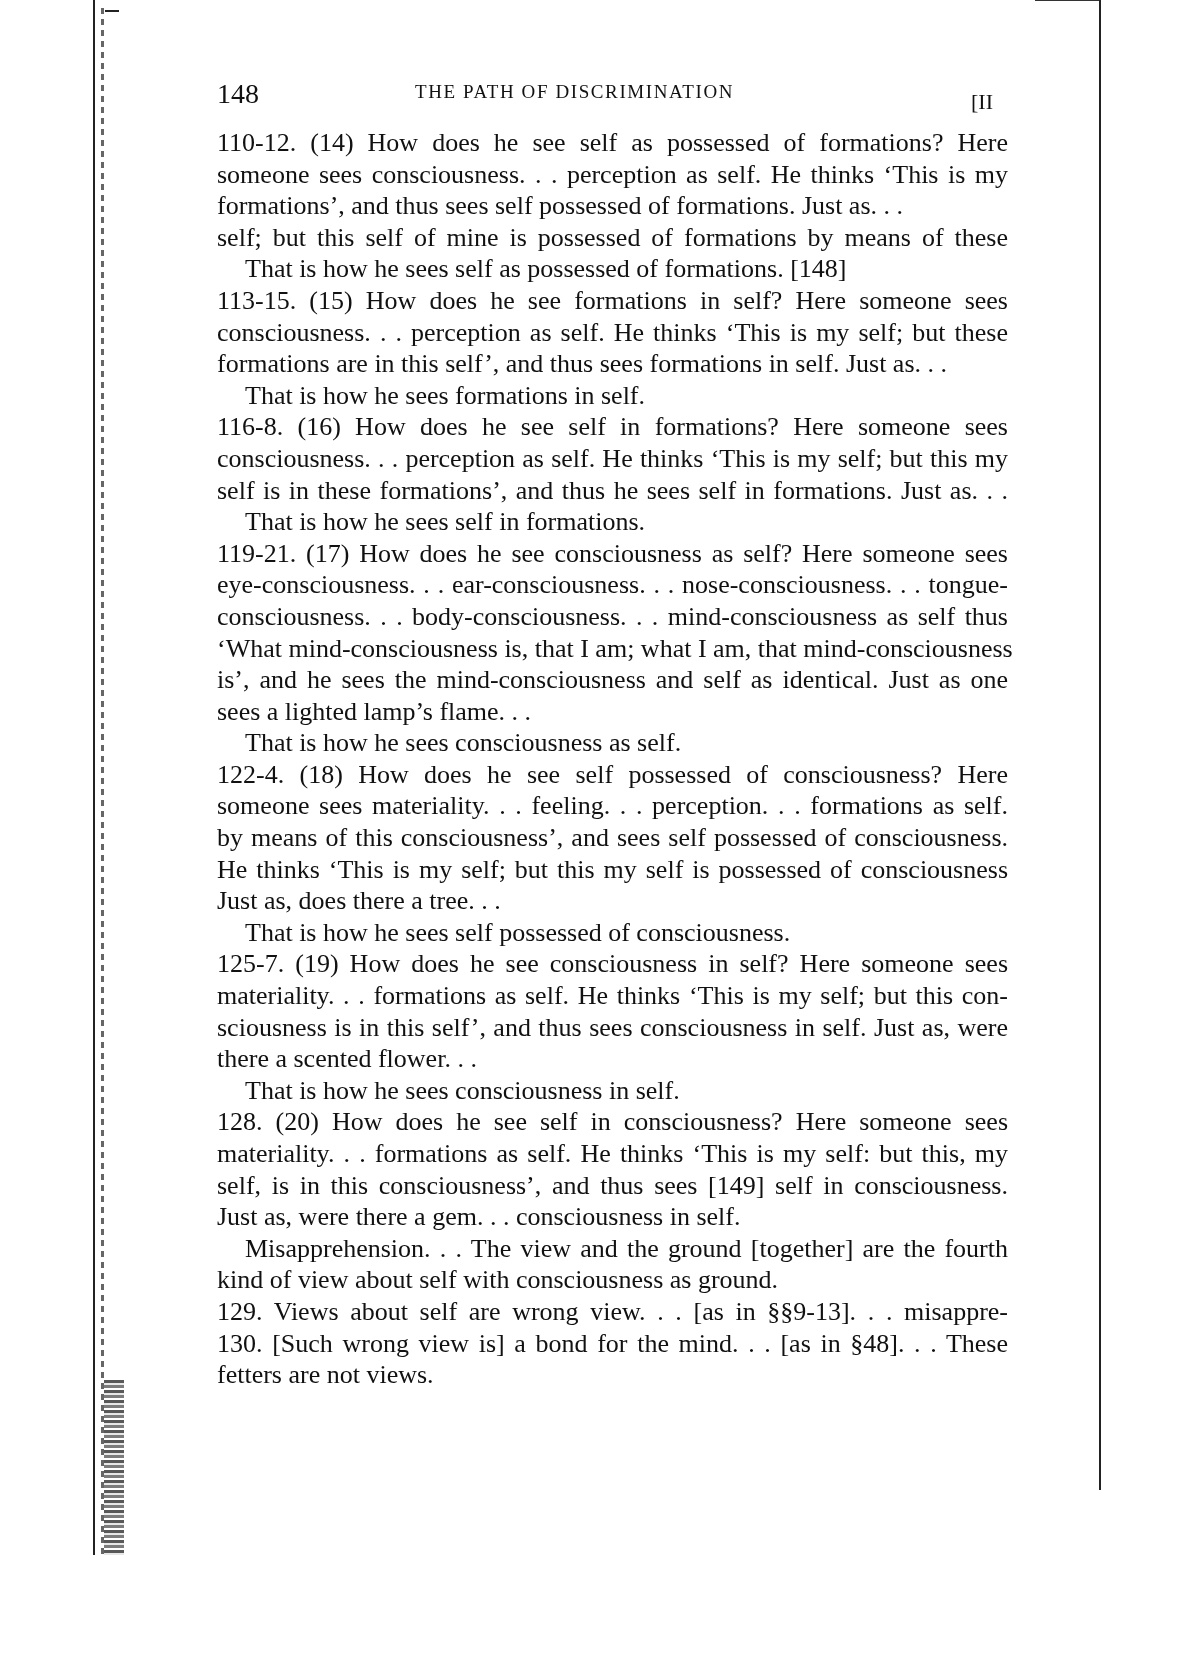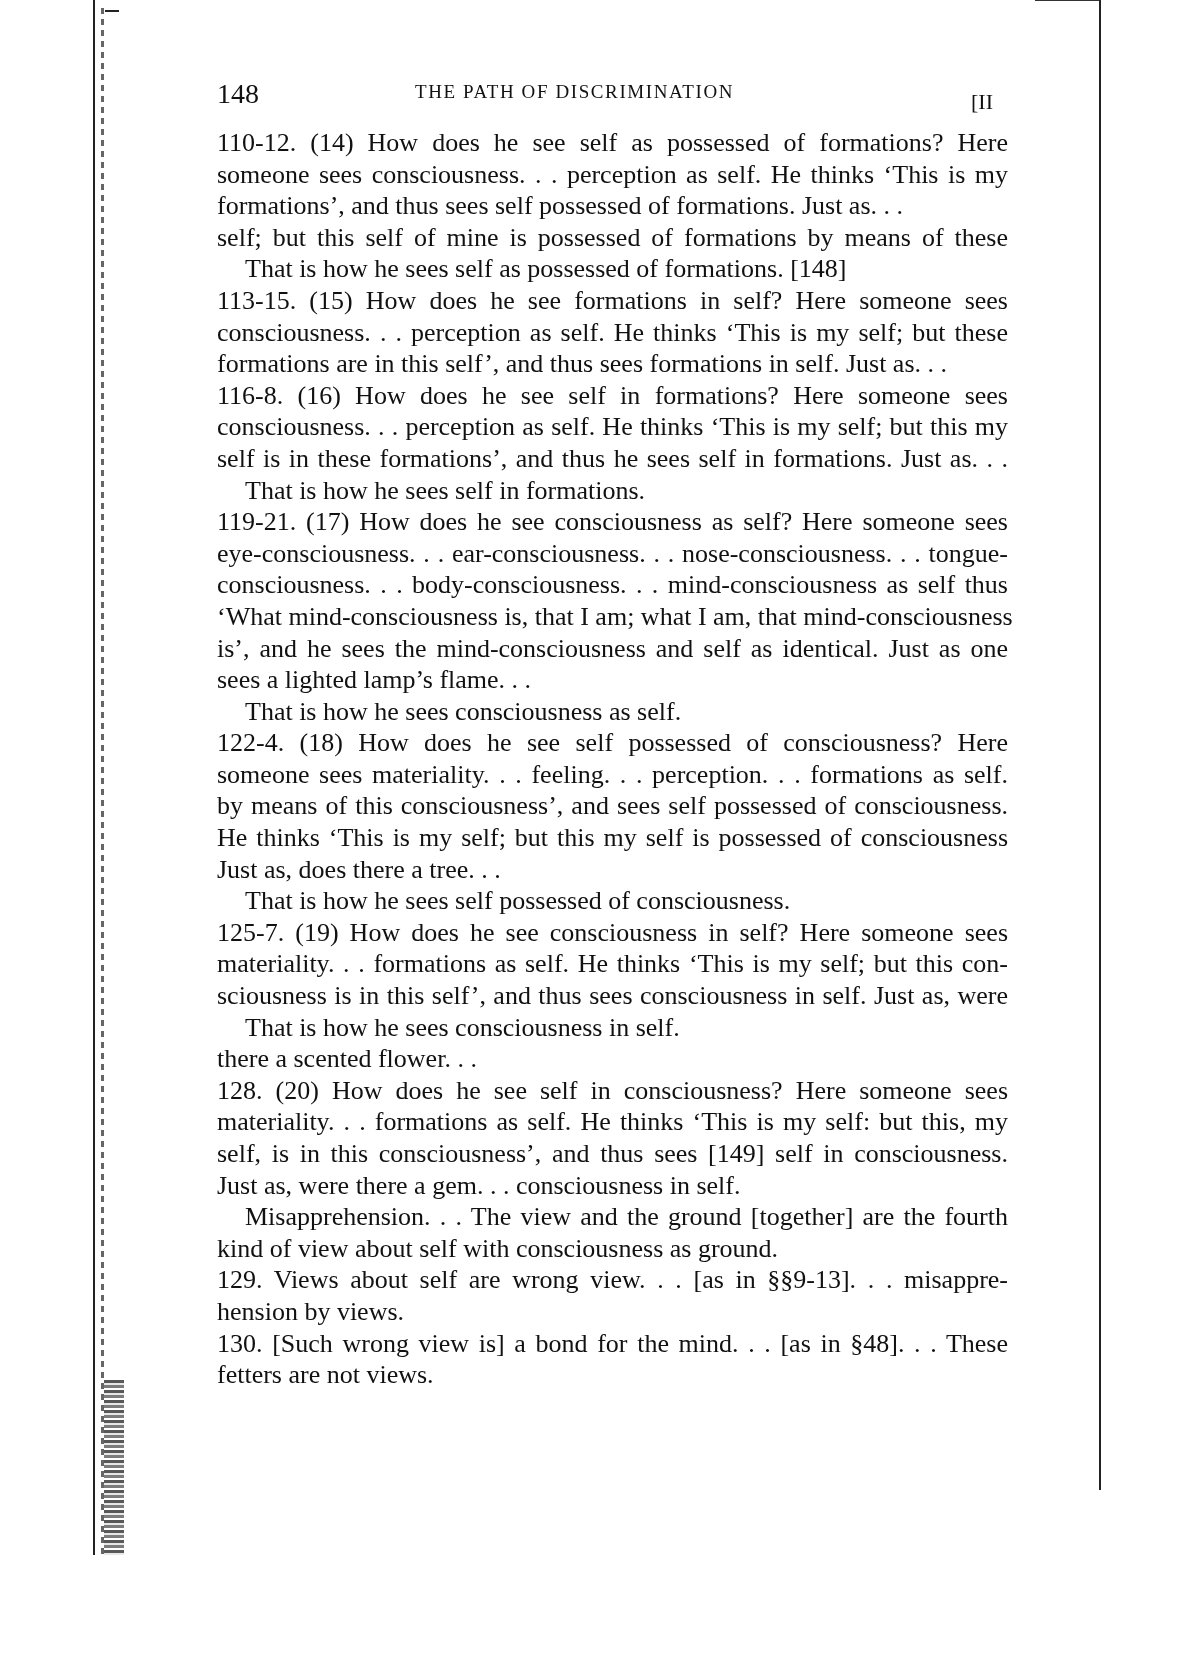--- a/index.html
+++ b/index.html
@@ -39,45 +39,45 @@
 
 <div class="body-text" id="body-text">
     <span class="line">110-12.  (14) How does he see self as possessed of formations? Here</span>
     <span class="line">someone sees consciousness. . . perception as self. He thinks ‘This is my</span>
     <span class="line last">formations’, and thus sees self possessed of formations. Just as. . .</span>
     <span class="line">self; but this self of mine is possessed of formations by means of these</span>
     <span class="line indent last">That is how he sees self as possessed of formations. [148]</span>
     <span class="line">113-15.  (15) How does he see formations in self? Here someone sees</span>
     <span class="line">consciousness. . . perception as self. He thinks ‘This is my self; but these</span>
     <span class="line last">formations are in this self’, and thus sees formations in self. Just as. . .</span>
+    <span class="line indent last">That is how he sees formations in self.</span>
     <span class="line">116-8.  (16) How does he see self in formations? Here someone sees</span>
     <span class="line">consciousness. . . perception as self. He thinks ‘This is my self; but this my</span>
     <span class="line">self is in these formations’, and thus he sees self in formations. Just as. . .</span>
     <span class="line indent last">That is how he sees self in formations.</span>
     <span class="line">119-21.  (17) How does he see consciousness as self? Here someone sees</span>
     <span class="line">eye-consciousness. . . ear-consciousness. . . nose-consciousness. . . tongue-</span>
     <span class="line">consciousness. . . body-consciousness. . . mind-consciousness as self thus</span>
     <span class="line">‘What mind-consciousness is, that I am; what I am, that mind-consciousness</span>
     <span class="line">is’, and he sees the mind-consciousness and self as identical. Just as one</span>
     <span class="line last">sees a lighted lamp’s flame. . .</span>
     <span class="line indent last">That is how he sees consciousness as self.</span>
     <span class="line">122-4.  (18) How does he see self possessed of consciousness? Here</span>
     <span class="line">someone sees materiality. . . feeling. . . perception. . . formations as self.</span>
     <span class="line">by means of this consciousness’, and sees self possessed of consciousness.</span>
     <span class="line">He thinks ‘This is my self; but this my self is possessed of consciousness</span>
     <span class="line last">Just as, does there a tree. . .</span>
     <span class="line indent last">That is how he sees self possessed of consciousness.</span>
     <span class="line">125-7.  (19) How does he see consciousness in self? Here someone sees</span>
     <span class="line">materiality. . . formations as self. He thinks ‘This is my self; but this con-</span>
     <span class="line">sciousness is in this self’, and thus sees consciousness in self. Just as, were</span>
+    <span class="line last">there a scented flower. . .</span>
     <span class="line indent last">That is how he sees consciousness in self.</span>
-    <span class="line last">there a scented flower. . .</span>
     <span class="line">128.  (20) How does he see self in consciousness? Here someone sees</span>
     <span class="line">materiality. . . formations as self. He thinks ‘This is my self: but this, my</span>
     <span class="line">self, is in this consciousness’, and thus sees [149] self in consciousness.</span>
     <span class="line last">Just as, were there a gem. . . consciousness in self.</span>
     <span class="line indent">Misapprehension. . . The view and the ground [together] are the fourth</span>
     <span class="line last">kind of view about self with consciousness as ground.</span>
     <span class="line">129.  Views about self are wrong view. . . [as in §§9-13]. . . misappre-</span>
-    <span class="line last">hension by views.</span>
     <span class="line">130.  [Such wrong view is] a bond for the mind. . . [as in §48]. . . These</span>
     <span class="line last">fetters are not views.</span>
   </div>
 
 </body></html>

